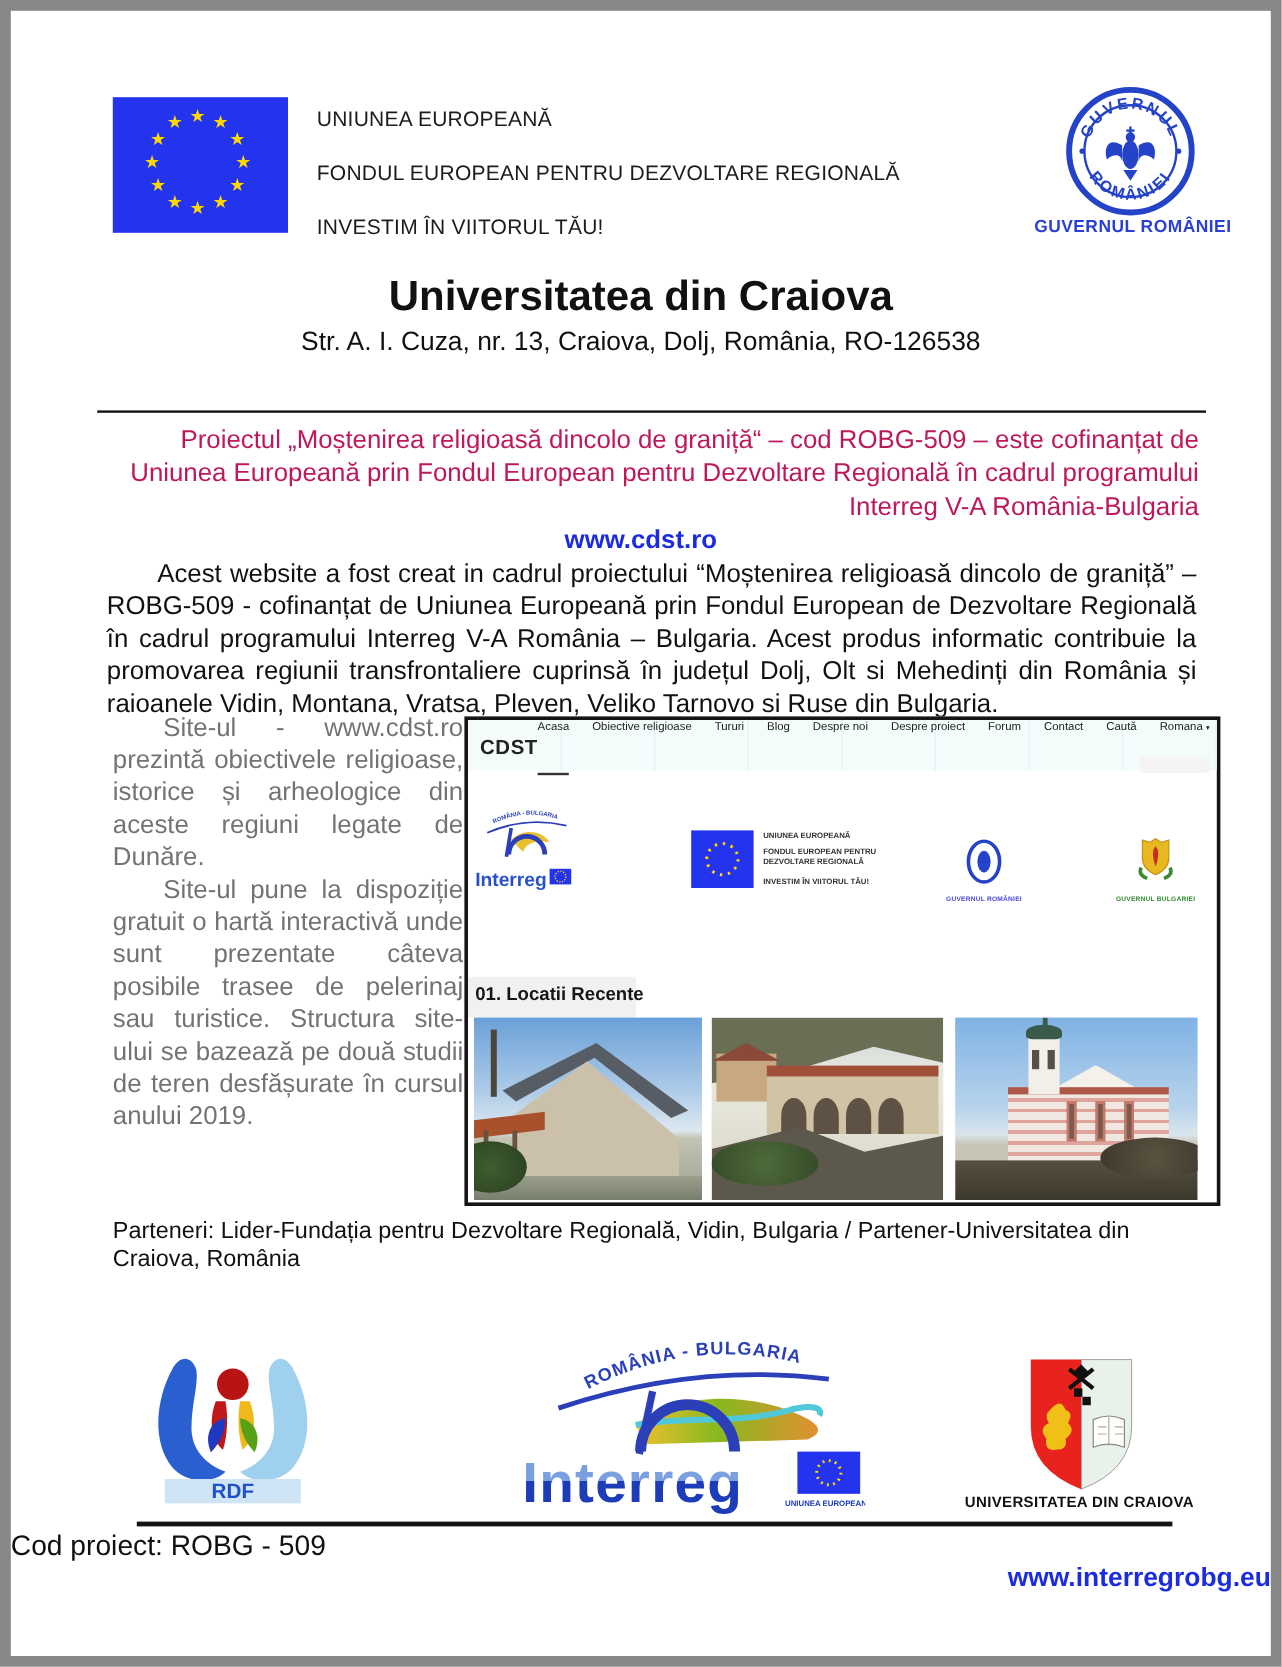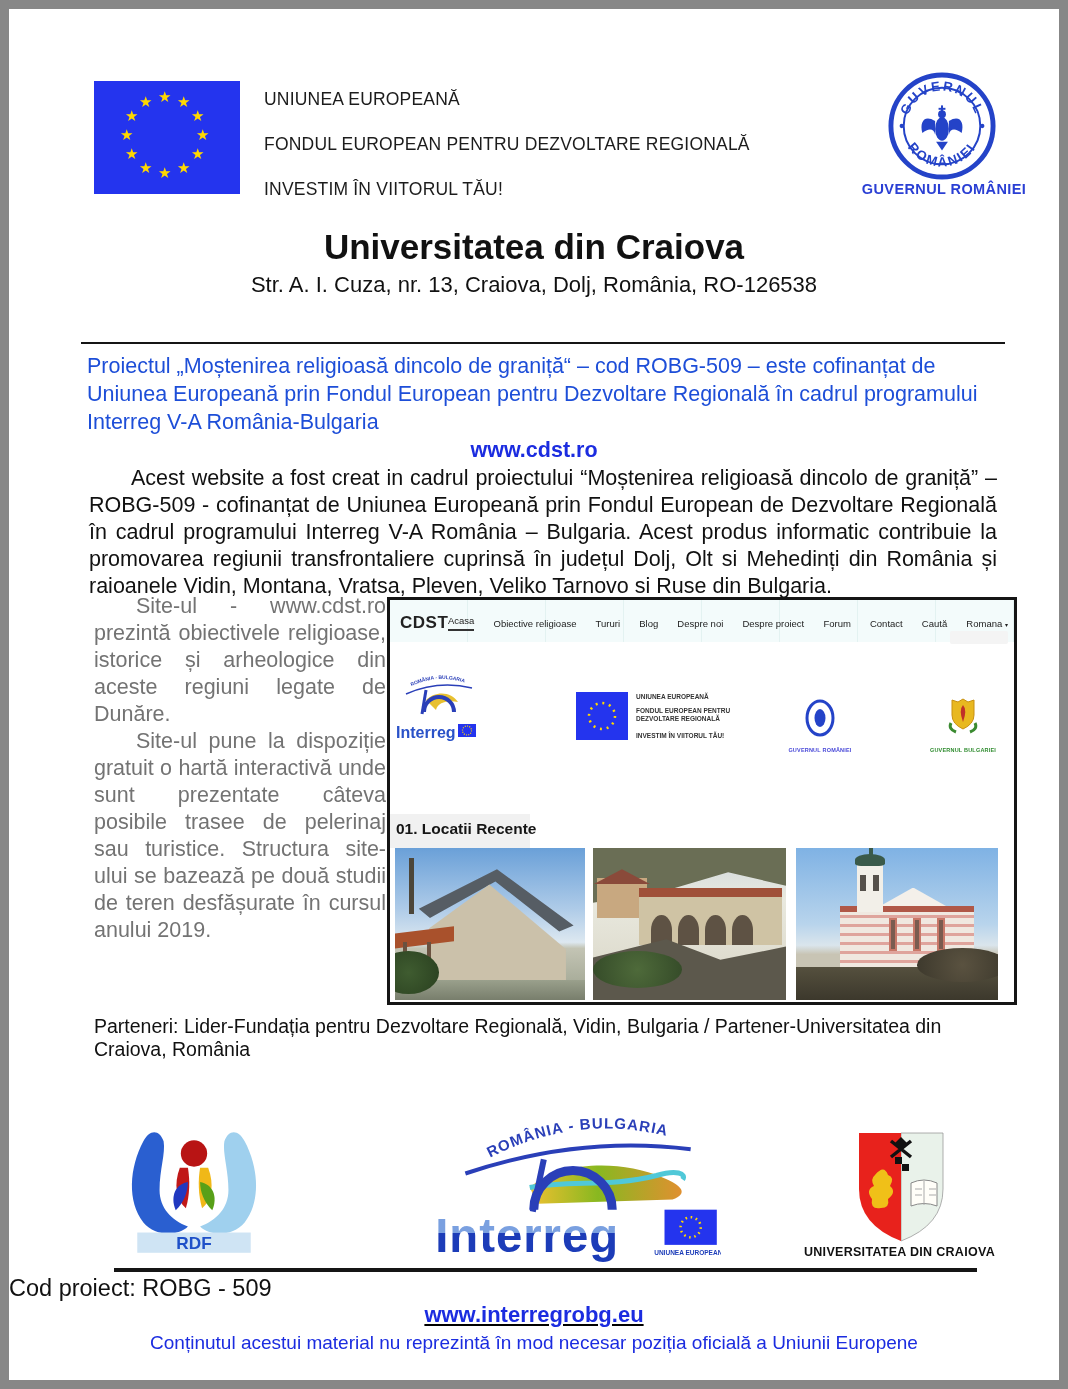--- a/index.html
+++ b/index.html
@@ -15,32 +15,32 @@
   .hdr-line { left:255px; width:560px; font-size:17.5px; font-weight:500; color:#1c1c1c; letter-spacing:.2px; }
   .gov-caption { left:840px; top:172px; width:190px; text-align:center; font-size:14.5px; font-weight:bold; color:#2a3fd4; letter-spacing:.4px; }
 
   
   .uni-title { left:0; right:0; top:218px; text-align:center; font-size:35px; font-weight:bold; color:#111; }
   .uni-addr  { left:0; right:0; top:263px; text-align:center; font-size:22px; color:#111; }
   .uni-contact { left:0; right:0; top:292px; text-align:center; font-size:22px; color:#111; }
   a.lnk, .lnk { color:#1b2ce0; text-decoration:none; }
 
   .rule1 { left:72px; top:333px; width:924px; height:2px; background:#151515; }
-  .intro { left:78px; top:344px; width:912px; text-align:left; font-size:21.5px; line-height:1.3; color:#1d4ed8; }
+  .intro { left:78px; top:344px; width:912px; text-align:right; font-size:21.5px; line-height:1.3; color:#be185d; }
   .cdst-link { left:0; right:0; top:429px; text-align:center; font-size:21.5px; font-weight:bold; }
   .desc { left:80px; top:456px; width:908px; text-align:justify; font-size:21.5px; line-height:1.26; color:#111; text-indent:42px; }
 
   
   .leftcol { left:85px; top:584px; width:292px; text-align:justify; font-size:21.5px; line-height:1.255; color:#737373; }
   .leftcol p { text-indent:42px; }
 
   .shot { left:378px; top:588px; width:630px; height:408px; border:3px solid #151515; background:#fff; }
   .shot .in { position:absolute; }
   .shot-logo { left:10px; top:13px; font-size:17px; font-weight:bold; letter-spacing:.5px; color:#222; }
-  .shot-nav { left:58px; top:0; right:6px; height:46px; display:flex; align-items:center; justify-content:space-between; font-size:9.5px; color:#222; }
+  .shot-nav { left:58px; top:0; right:6px; height:46px; display:flex; justify-content:space-between; font-size:9.5px; color:#222; }
   .shot-nav .ni { white-space:nowrap; }
   .shot-nav .active { border-bottom:2px solid #333; padding-bottom:3px; }
   .lang-box { right:6px; top:31px; width:58px; height:13px; background:#f4f4f4; border-radius:2px; }
 
   .mini-eu-flag { width:52px; height:48px; background:#2434ee; position:relative; }
   .mini-eu-text { position:absolute; left:60px; top:0; width:135px; font-size:6.5px; font-weight:600; color:#333; line-height:1.25; }
   .mini-cap { position:absolute; text-align:center; font-size:5.5px; font-weight:600; letter-spacing:.2px; }
 
   .band { left:0; top:170px; width:624px; height:42px; background:#f3fbfb; display:flex; }
   .band .cell { flex:1; border-right:1px solid #e3f2f1; }
@@ -54,21 +54,21 @@
 
   #ph1 { left:5px; width:190px; background:linear-gradient(180deg,#6aa0d8 0%,#aecbe8 40%,#dde8f0 62%,#c3c4b4 66%,#9aa08c 100%); }
   #ph2 { left:203px; width:193px; background:linear-gradient(180deg,#cdd6dc 0%,#e9e9df 34%,#d8d4c4 100%); }
   #ph3 { left:406px; width:202px; background:linear-gradient(180deg,#7fb2e4 0%,#b8d4ec 50%,#dae5ec 64%,#c8c4b4 70%); }
 
   
   .partners { left:85px; top:1006px; width:910px; font-size:19.5px; color:#111; }
   .ucv-caption { left:788px; top:1236px; width:205px; text-align:center; font-size:12.5px; font-weight:bold; color:#111; letter-spacing:.3px; }
   .rule2 { left:105px; top:1259px; width:863px; height:4px; background:#151515; }
   .cod { left:0; right:0; top:1266px; text-align:left; font-size:23.5px; color:#111; }
-  .site2 { left:0; right:0; top:1293px; text-align:center; font-size:22px; font-weight:600;text-decoration:underline; }
+  .site2 { left:0; right:0; top:1293px; text-align:right; font-size:22px; font-weight:600; }
   .disclaimer { left:0; right:0; top:1323px; text-align:center; font-size:19px; color:#1b2ce0; }
 </style>
 </head>
 <body>
 
 <div class="page">
 
   <div class="abs euflag">
     <span class="st" style="left:64px;top:9px">★</span>
       <span class="st" style="left:83px;top:14px">★</span>
@@ -288,14 +288,13 @@
       <rect x="47" y="33" width="7" height="7" fill="#111"></rect>
     <path d="M20,44 q9,-11 13,0 q7,2 2,11 q7,6 -2,13 q2,9 -7,9 q-11,2 -9,-9 q-7,-9 2,-13 q-4,-7 1,-11" fill="#f0c018"></path>
     <path d="M56,52 q13,-6 26,0 v23 q-13,-5 -26,0 Z" fill="#fffef8" stroke="#888" stroke-width="1"></path>
     <path d="M69,50 v24 M60,58 h7 M74,58 h7 M60,64 h7 M74,64 h7" stroke="#aaa" stroke-width="1" fill="none"></path>
   </svg>
   <div class="abs ucv-caption">UNIVERSITATEA DIN CRAIOVA</div>
 
   <div class="abs rule2"></div>
   <div class="abs cod">Cod proiect: ROBG - 509</div>
   <div class="abs site2"><a class="lnk">www.interregrobg.eu</a></div>
-  <div class="abs disclaimer">Conținutul acestui material nu reprezintă în mod necesar poziția oficială a Uniunii Europene</div>
 </div>
 
 </body></html>

